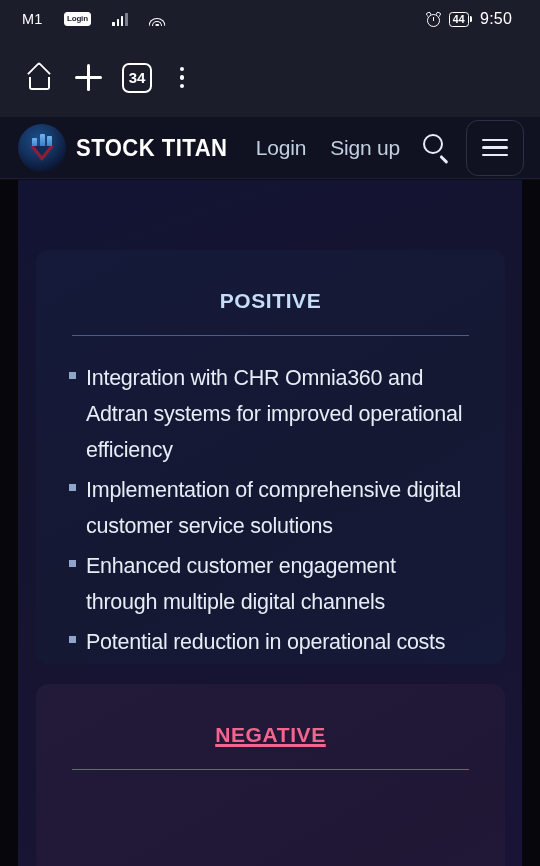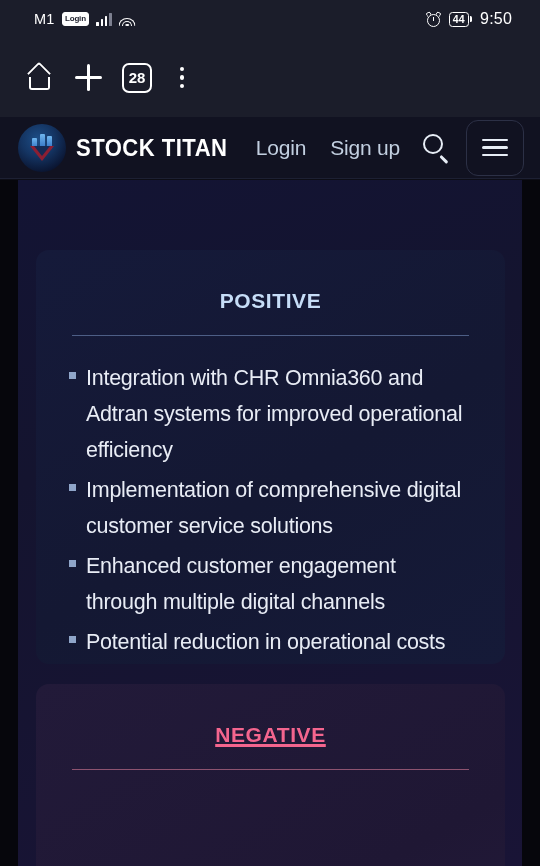--- a/index.html
+++ b/index.html
@@ -10,21 +10,21 @@
     overflow:hidden;
   }
   #screen { position:relative; width:540px; height:866px; background:#0d0d16; overflow:hidden; }
 
   
   .statusbar{
     position:relative; height:38px; background:#1b1d2a;
     display:flex; align-items:center; padding:0 14px;
     color:#ffffff;
   }
-  .sb-left{ display:flex; align-items:center; gap:7px; margin-left:20px; }
+  .sb-left{ display:flex; align-items:center; gap:21px; margin-left:8px; }
   .sb-right{ display:flex; align-items:center; gap:8px; margin-left:auto; margin-right:14px; }
   .carrier{ font-size:14.5px; letter-spacing:.2px; color:#fff; }
   .volte{
     border:1.6px solid #fff; border-radius:3px; background:#fff; color:#1b1d2a;
     font-size:8px; font-weight:bold; line-height:1; padding:2px 2.5px 2.5px;
     letter-spacing:-.2px;
   }
   .signal{ display:flex; align-items:flex-end; gap:1.5px; height:13px; }
   .signal i{ display:block; width:2.7px; background:#fff; border-radius:.5px; }
   .signal i:nth-child(1){ height:4px; }
@@ -220,21 +220,21 @@
       <span class="home-ico">
         <span class="roof"></span>
           <span class="body"></span>
       </span>
     </div>
     <div class="plus-btn">
       <span class="h"></span>
         <span class="v"></span>
     </div>
     <div class="tabs-btn">
-      <span class="tabs-sq">28</span>
+      <span class="tabs-sq">34</span>
     </div>
     <div class="menu-btn">
       <i></i>
         <i></i>
         <i></i>
     </div>
   </div>
 
   <div class="site-header">
     <div class="logo-mark">

